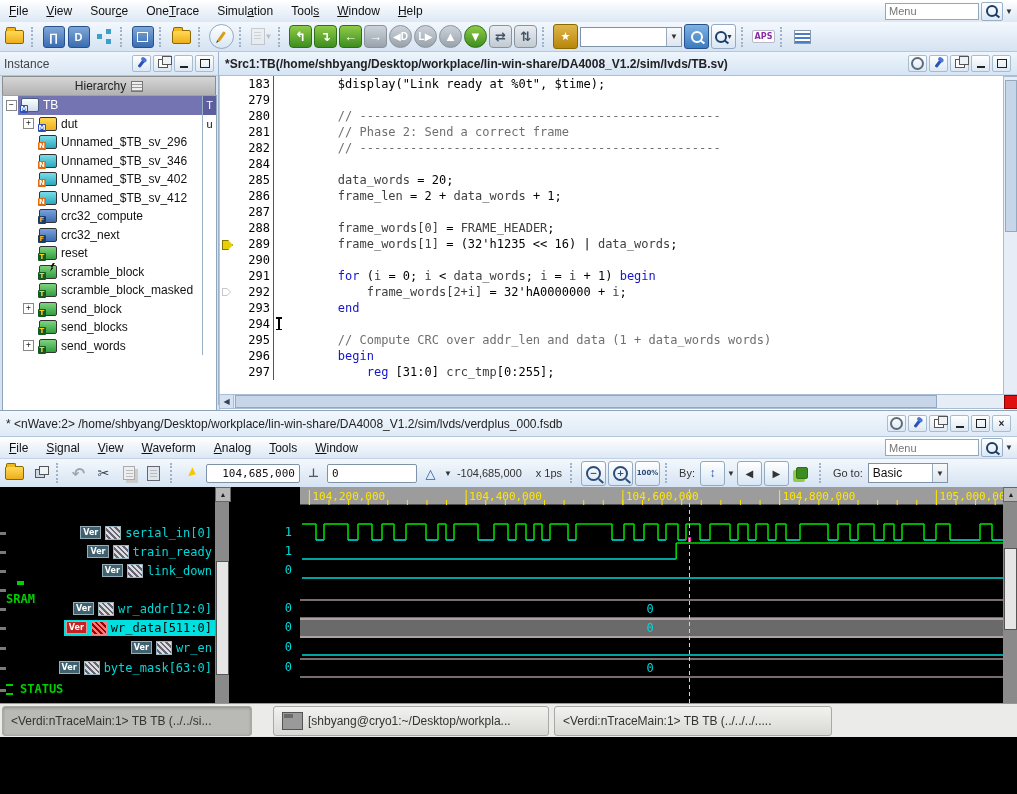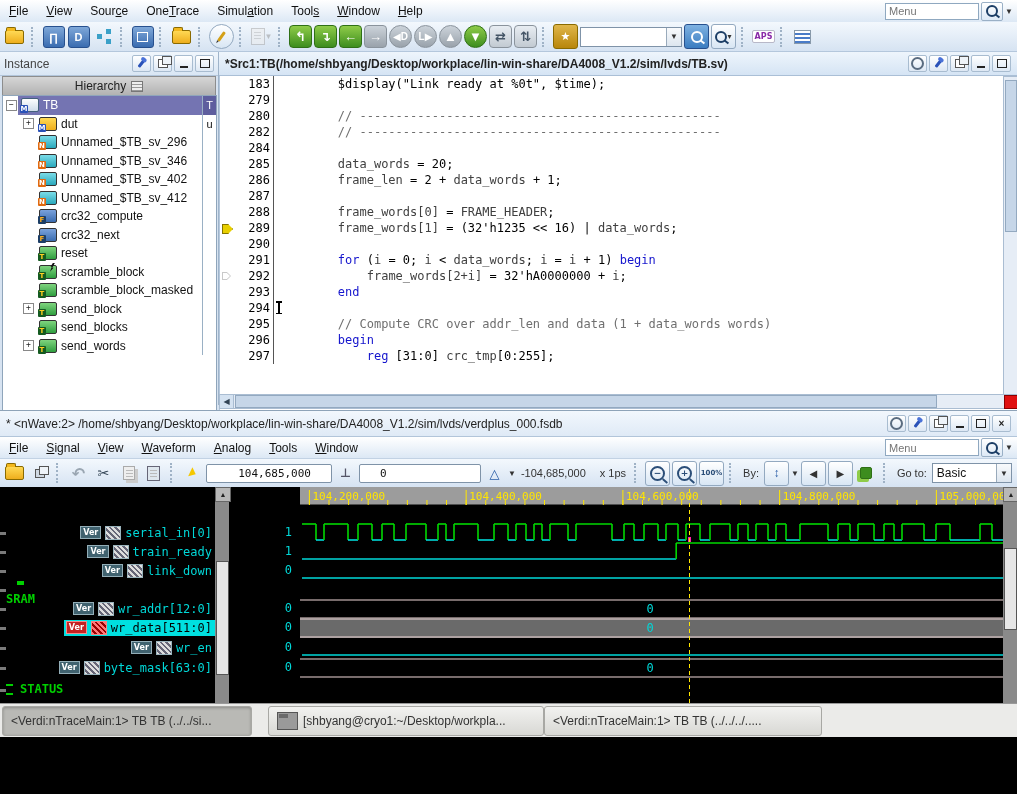--- a/index.html
+++ b/index.html
@@ -45,21 +45,21 @@
   .pencil{width:3px;height:11px;background:#d4a017;transform:rotate(35deg);border-radius:1px;position:relative}
   .pencil::after{content:"";position:absolute;bottom:-3px;left:0;border-left:1.5px solid transparent;border-right:1.5px solid transparent;border-top:3px solid #333}
   .doc{width:12px;height:15px;background:#eee;border:1px solid #aaa;position:relative}
   .doc::before{content:"";position:absolute;left:2px;top:3px;width:7px;height:1px;background:#bbb;box-shadow:0 3px 0 #bbb,0 6px 0 #bbb}
   .twosq{width:8px;height:7px;border:1px solid #555;background:#cfd8e2;position:relative}
   .twosq::after{content:"";position:absolute;left:3px;top:-4px;width:8px;height:7px;border:1px solid #555;background:#eef3f8}
   .combo{height:18px;border:1px solid #7f93a8;background:#fff;display:flex;align-items:center}
   .combo input{border:none;outline:none;height:14px;font-size:11px;flex:1;min-width:0}
   .combo .dropcaret{padding:0 3px;border-left:1px solid #9ab;align-self:stretch;display:flex;align-items:center;background:linear-gradient(#f8fafc,#dde6ef)}
   .tfield{height:17px;border:1px solid #7f93a8;background:#fff;font:11px "DejaVu Sans Mono",monospace;
-          padding:0 20px;display:flex;align-items:center;border-radius:2px}
+          padding:0 4px;display:flex;align-items:center;border-radius:2px}
   .tlabel{font-size:11px;color:#333;padding:0 3px;white-space:nowrap}
 
   
   .ptitle{height:23px;display:flex;align-items:center;background:linear-gradient(#f0f6fc,#d9e6f4);
           border-bottom:1px solid #b2c5da;padding:0 4px;color:#444}
   .winbtns{margin-left:auto;display:flex;gap:2px;align-items:center}
   .wbtn{width:17px;height:15px;border:1px solid #a8bcd0;border-radius:2px;background:linear-gradient(#fff,#dde8f4);
         display:flex;align-items:center;justify-content:center;position:relative;font-size:10px;color:#222}
   .pinic{width:3px;height:9px;background:#2a52b8;transform:rotate(38deg);border-radius:1px;position:relative}
   .pinic::after{content:"";position:absolute;left:-2px;top:-2px;width:6px;height:4px;background:#4a72d8;border-radius:2px}
@@ -143,21 +143,21 @@
   .sbv{position:absolute;background:#8a8a8a}
   .sbv .sbarr{position:absolute;left:0;top:0;width:14px;height:13px;background:#b8b8b8;border:1px solid #666;
        display:flex;align-items:center;justify-content:center;font-size:7px;color:#222}
   .sbv .thumb{position:absolute;left:1px;width:11px;background:#e6e6e6;border:1px solid #555}
   #vals{position:absolute;left:229px;top:0;width:71px;height:217px}
   .vval{position:absolute;right:8px;font:12px "DejaVu Sans Mono",monospace;color:#00d8d8}
   #wavepane{position:absolute;left:300px;top:0;width:703px;height:217px}
 
   
   #taskbar{left:0;top:703px;width:1017px;height:34px;background:#ebebe9;border-top:1px solid #999;
-           display:flex;align-items:center;padding-left:2px;box-sizing:border-box}
+           display:flex;align-items:center;gap:5px;padding-left:2px;box-sizing:border-box}
   .task{height:28px;border:1px solid #a8a8a4;border-radius:3px;background:linear-gradient(#f2f2f0,#d8d8d4);
         display:flex;align-items:center;gap:5px;padding:0 8px;color:#333;font-size:12px;
         white-space:nowrap;overflow:hidden}
   .task.active{background:#b9b9b5;box-shadow:inset 0 1px 3px #00000040}
   .task .lbl{overflow:hidden;text-overflow:ellipsis}
   .termic{width:19px;height:16px;background:#9a9a9a;border:1px solid #555;position:relative;flex:none}
   .termic::before{content:"";position:absolute;left:1px;top:1px;width:9px;height:4px;background:#6a6a6a}
 </style>
 </head>
 <body>
@@ -410,20 +410,21 @@
           </span>
         <span class="wbtn">
             <span class="maxic"></span>
           </span>
       </span>
     </div>
     <div id="code">
         <div class="cline"><span class="gut"></span><span class="lnum">183</span><span class="seg k">        $display("Link ready at %0t", $time);</span></div>
         <div class="cline"><span class="gut"></span><span class="lnum">279</span></div>
         <div class="cline"><span class="gut"></span><span class="lnum">280</span><span class="seg c">        // --------------------------------------------------</span></div>
+        <div class="cline"><span class="gut"></span><span class="lnum">281</span><span class="seg c">        // Phase 2: Send a correct frame</span></div>
         <div class="cline"><span class="gut"></span><span class="lnum">282</span><span class="seg c">        // --------------------------------------------------</span></div>
         <div class="cline"><span class="gut"></span><span class="lnum">284</span></div>
         <div class="cline"><span class="gut"></span><span class="lnum">285</span><span class="seg k">        </span><span class="seg r">data_words</span><span class="seg k"> = 20;</span></div>
         <div class="cline"><span class="gut"></span><span class="lnum">286</span><span class="seg k">        </span><span class="seg r">frame_len</span><span class="seg k"> = 2 + </span><span class="seg r">data_words</span><span class="seg k"> + 1;</span></div>
         <div class="cline"><span class="gut"></span><span class="lnum">287</span></div>
         <div class="cline"><span class="gut"></span><span class="lnum">288</span><span class="seg k">        </span><span class="seg r">frame_words[0]</span><span class="seg k"> = </span><span class="seg r">FRAME_HEADER</span><span class="seg k">;</span></div>
         <div class="cline"><span class="gut"><span class="mark filled"></span></span><span class="lnum">289</span><span class="seg k">        </span><span class="seg r">frame_words[1]</span><span class="seg k"> = (32'h1235 &lt;&lt; 16) | </span><span class="seg r">data_words</span><span class="seg k">;</span></div>
         <div class="cline"><span class="gut"></span><span class="lnum">290</span></div>
         <div class="cline"><span class="gut"></span><span class="lnum">291</span><span class="seg k">        </span><span class="seg b">for</span><span class="seg k"> (</span><span class="seg r">i</span><span class="seg k"> = 0; </span><span class="seg r">i</span><span class="seg k"> &lt; </span><span class="seg r">data_words</span><span class="seg k">; </span><span class="seg r">i</span><span class="seg k"> = </span><span class="seg r">i</span><span class="seg k"> + 1) </span><span class="seg b">begin</span></div>
         <div class="cline"><span class="gut"><span class="mark hollow"></span></span><span class="lnum">292</span><span class="seg k">            </span><span class="seg r">frame_words[2+i]</span><span class="seg k"> = 32'hA0000000 + </span><span class="seg r">i</span><span class="seg k">;</span></div>

